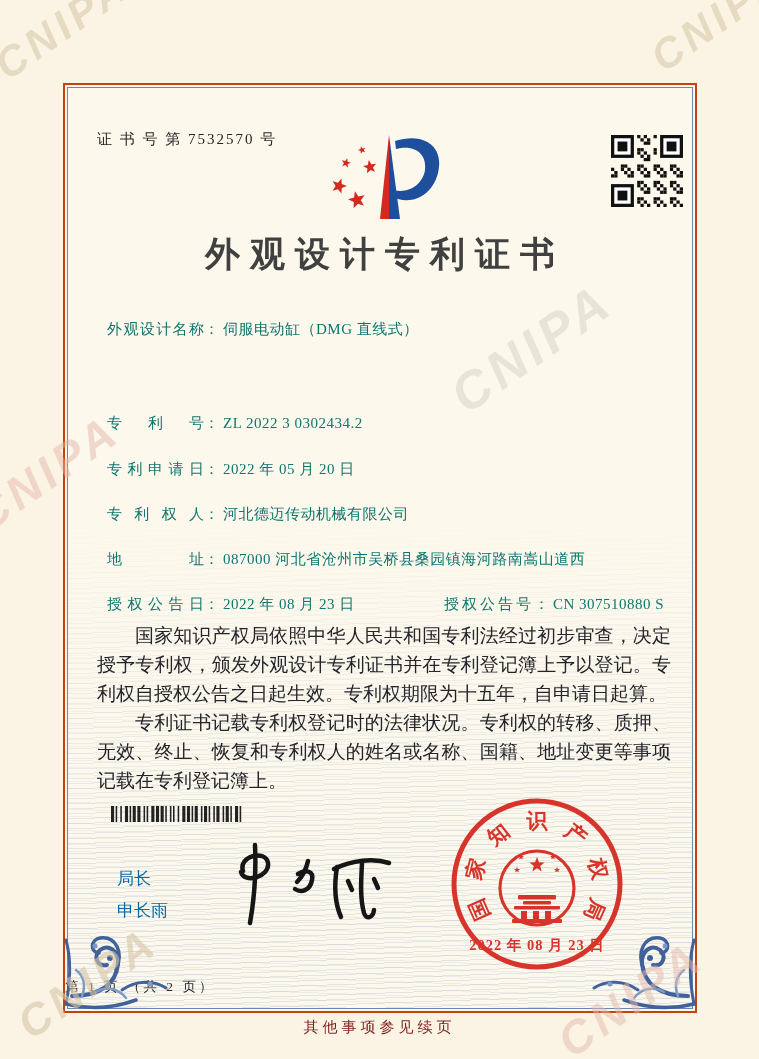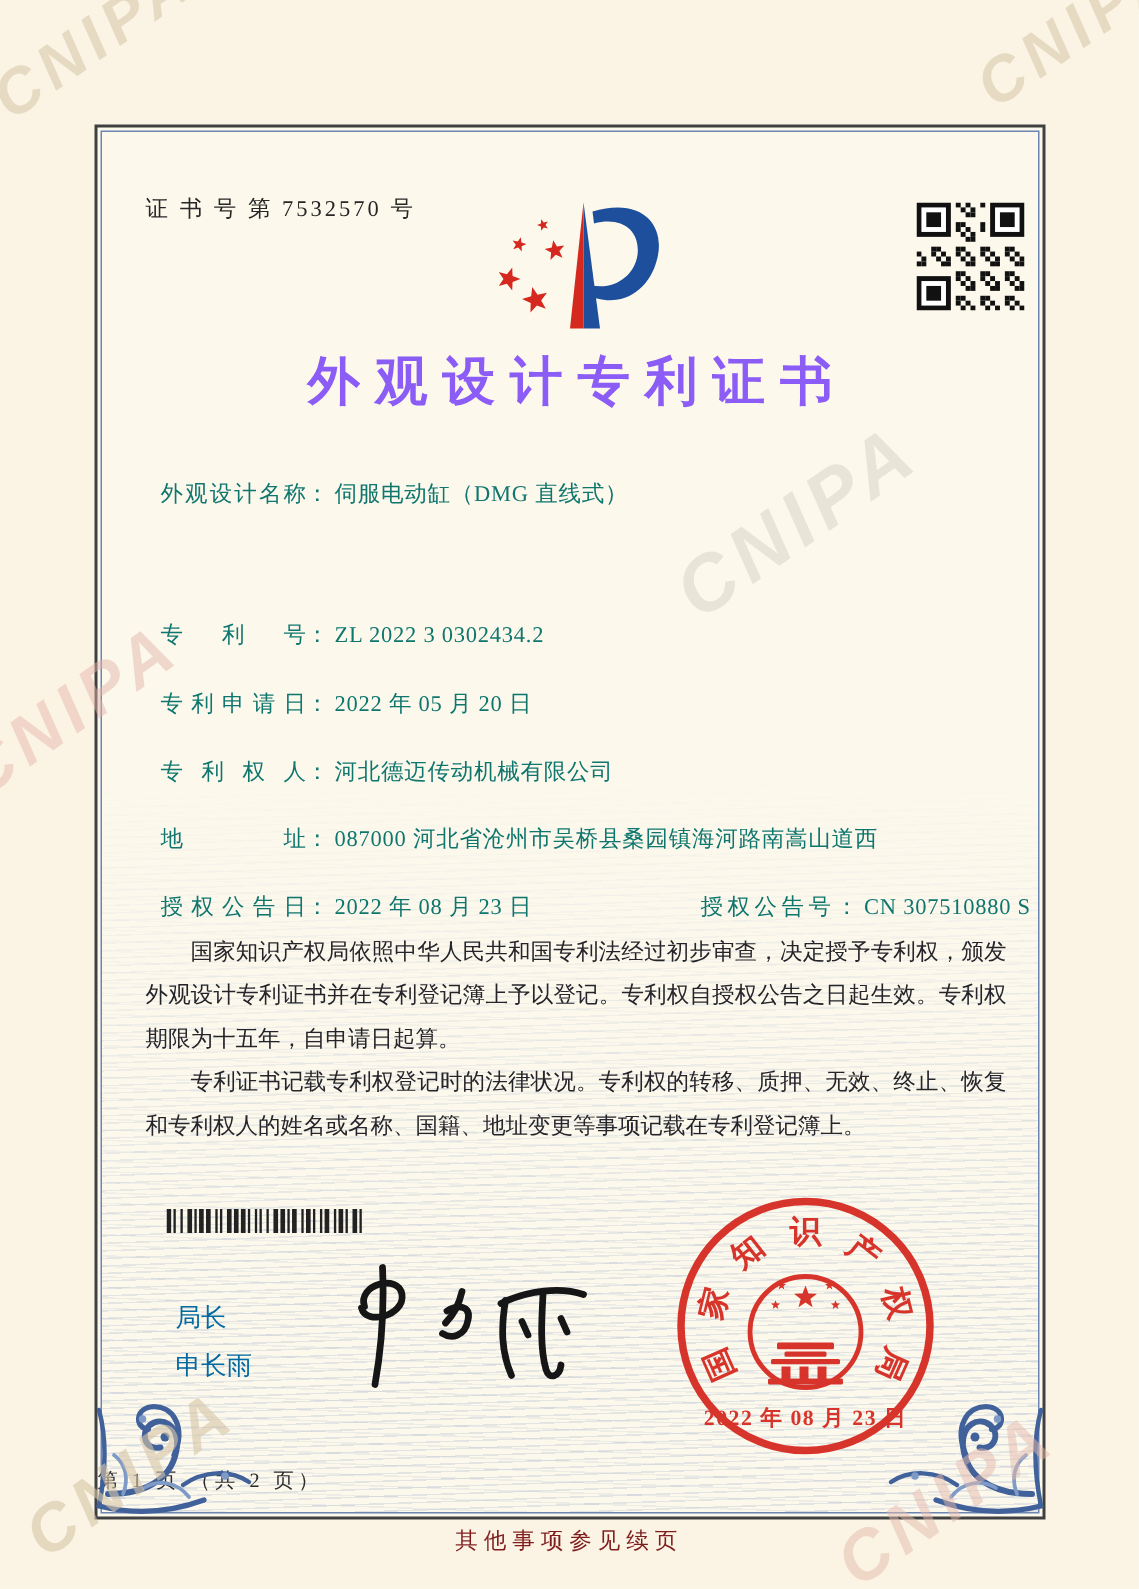--- a/index.html
+++ b/index.html
@@ -12,21 +12,21 @@
   
   .wm-layer{position:absolute;inset:0;z-index:5;pointer-events:none;}
   .wm{
     position:absolute;font-family:"Liberation Sans","DejaVu Sans",sans-serif;
     font-weight:700;font-style:italic;letter-spacing:5px;
     transform:rotate(-35deg);white-space:nowrap;user-select:none;
   }
   
   .frame{
     position:absolute;left:63px;top:83px;width:630px;height:926px;
-    border:2px solid #404040;z-index:1;background:#fcf8ec;
+    border:2px solid #c2410c;z-index:1;background:#fcf8ec;
   }
   .frame-inner-line{
     position:absolute;inset:2px;border:1px solid #6c86b4;pointer-events:none;z-index:4;
   }
   .guilloche{
     position:absolute;inset:3px;
     background:
       repeating-linear-gradient(178deg, rgba(120,145,190,0.20) 0px, rgba(120,145,190,0.20) 1px, rgba(255,255,255,0) 1px, rgba(255,255,255,0) 5px),
       repeating-linear-gradient(182deg, rgba(120,145,190,0.12) 0px, rgba(120,145,190,0.12) 1px, rgba(255,255,255,0) 1px, rgba(255,255,255,0) 7px);
   }
@@ -34,31 +34,31 @@
     position:absolute;inset:3px;
     background:linear-gradient(180deg, #fcf8ec 0%, #fcf8ec 46%, rgba(252,248,236,0.45) 66%, rgba(252,248,236,0.05) 85%);
   }
   .content{position:absolute;inset:0;z-index:6;}
   
   .cert-no{position:absolute;left:32px;top:45px;font-size:15px;letter-spacing:2px;}
   .qr{position:absolute;left:546px;top:50px;width:72px;height:72px;}
   .logo{position:absolute;left:264px;top:44px;width:120px;height:96px;}
   .title{
     position:absolute;left:0;top:146px;width:100%;text-align:center;
-    font-size:35px;font-weight:700;letter-spacing:10px;text-indent:10px;color:#8b5cf6;
+    font-size:35px;font-weight:700;letter-spacing:10px;text-indent:10px;color:#404040;
   }
   
   .field-row{position:absolute;left:42px;font-size:15px;white-space:nowrap;color:#0f766e;}
   .f-label{display:inline-block;width:97px;text-align:justify;text-align-last:justify;vertical-align:bottom;}
   .f-colon{display:inline-block;margin-right:4px;}
   .f-value{letter-spacing:0.5px;}
   .grant-pair2{position:absolute;left:337px;top:0;white-space:nowrap;}
-  .grant-pair2 .f-label{width:auto;letter-spacing:3px;margin-left:23px;}
-  
-  .paras{position:absolute;left:32px;top:536px;width:574px;font-size:15px;line-height:29px;color:#24242a;}
+  .grant-pair2 .f-label{width:auto;letter-spacing:3px;}
+  
+  .paras{position:absolute;left:32px;top:536px;width:574px;font-size:19px;line-height:29px;color:#24242a;}
   .paras p{margin:0;text-indent:2em;text-align:justify;}
   
   .barcode{position:absolute;left:46px;top:721px;width:194px;height:16px;}
   .signer{position:absolute;left:52px;top:778px;font-family:"Liberation Sans","DejaVu Sans",sans-serif;font-size:17px;line-height:32px;color:#0369a1;}
   .signature{position:absolute;left:148px;top:748px;width:210px;height:100px;}
   .seal{position:absolute;left:383px;top:710px;width:178px;height:178px;mix-blend-mode:multiply;opacity:0.94;}
   .flourish{position:absolute;width:118px;height:114px;z-index:7;}
   .flourish.bl{left:-3px;top:815px;}
   .flourish.br{right:-3px;top:815px;transform:scaleX(-1);}
   .page-note{position:absolute;left:0;top:893px;width:100%;text-align:left;font-size:13.5px;letter-spacing:3px;color:#2b2b2b;}

